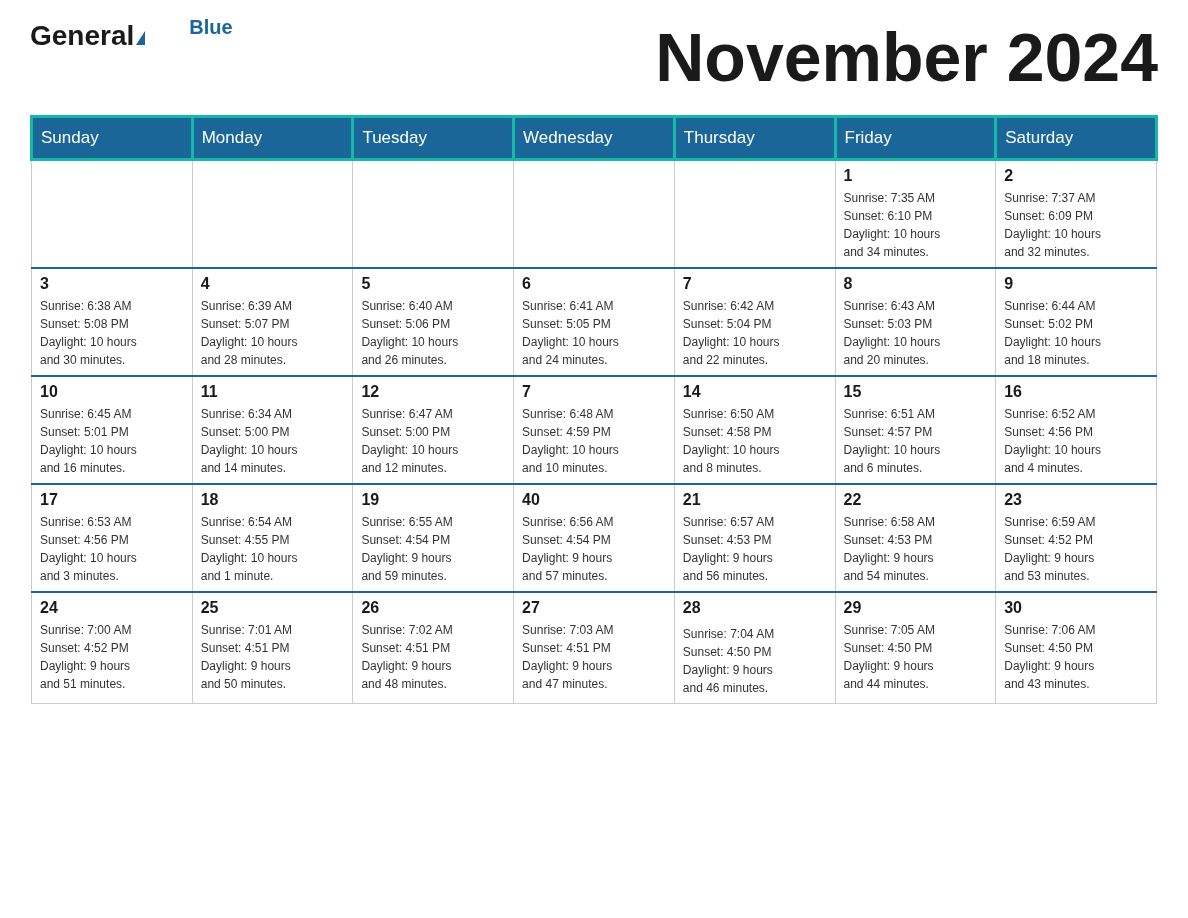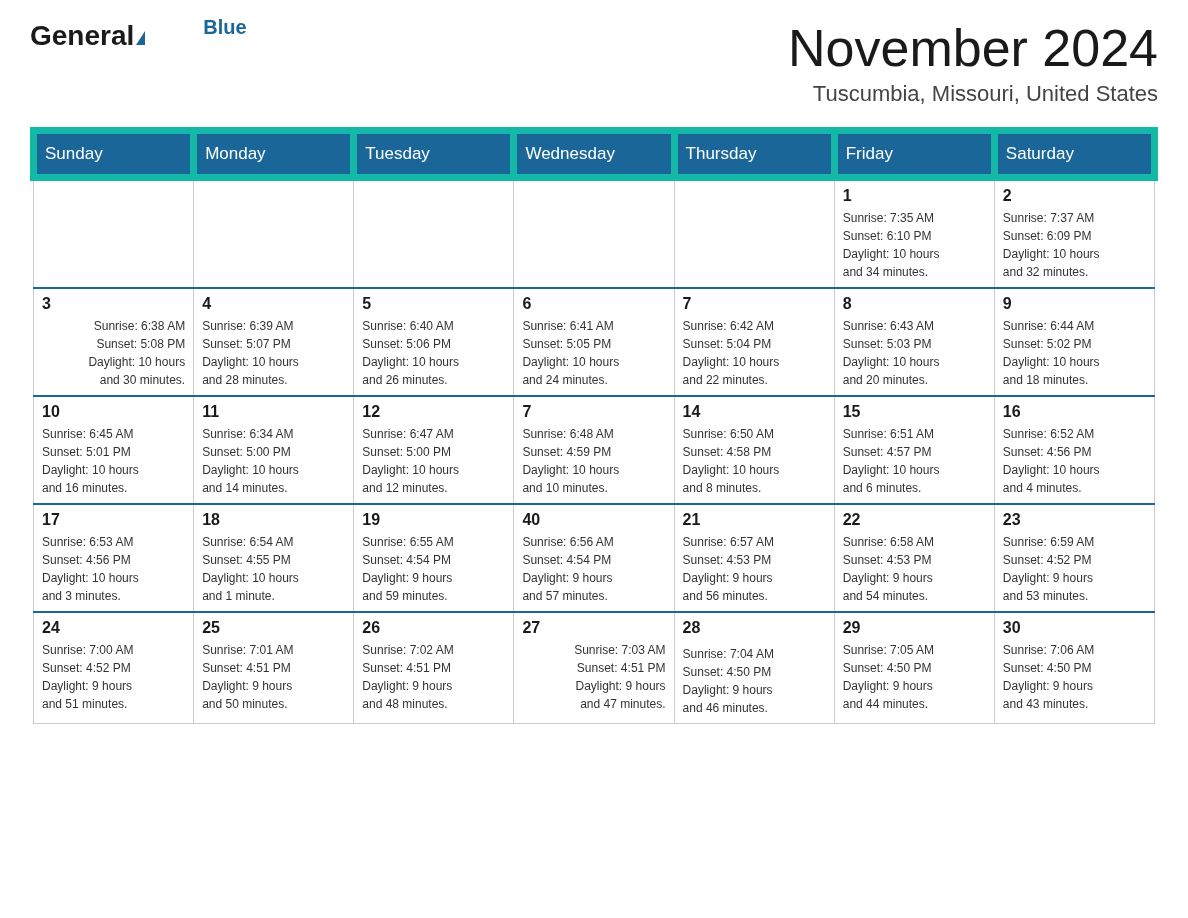--- a/index.html
+++ b/index.html
@@ -27,49 +27,49 @@
       font-size: 28px;
       font-weight: bold;
       color: #1a1a1a;
     }
     .logo-general { color: #1a1a1a; }
     .logo-sub {
       font-size: 20px;
       color: #1a6699;
       font-weight: bold;
       margin-top: -4px;
-      margin-left: 18px;
+      margin-left: 4px;
     }
     .title-block {
       text-align: right;
     }
     .month-title {
-      font-size: 52px;
-      font-weight: normal;
+      font-size: 68px;
+      font-weight: bold;
       color: #1a1a1a;
       line-height: 1.1;
     }
     .location-title {
       font-size: 22px;
       color: #444;
       margin-top: 4px;
     }
     .calendar {
       width: 100%;
       border-collapse: collapse;
       border: 1px solid #999;
     }
     .calendar th {
       background-color: #1a6699;
       color: #fff;
       font-size: 17px;
       font-weight: normal;
       padding: 10px 8px;
       text-align: left;
-      border: 7px solid #14b8a6;
+      border: 3px solid #14b8a6;
     }
     .calendar td {
       vertical-align: top;
       border: 1px solid #ccc;
       padding: 6px 8px;
       width: calc(100% / 7);
       min-height: 100px;
       font-size: 13px;
       color: #333;
     }
@@ -96,21 +96,20 @@
 
 <div class="header">
   <div class="logo">
     <div class="logo-text">
       <span class="logo-general">General</span><span style="display:inline-block;width:0;height:0;border-left:9px solid transparent;border-bottom:14px solid #1a6699;margin-left:2px;vertical-align:middle;"></span>
     </div>
     <div class="logo-sub">Blue</div>
   </div>
   <div class="title-block">
     <div class="month-title">November 2024</div>
-    <div class="location-title">Tuscumbia, Missouri, United States</div>
   </div>
 </div>
 
 <table class="calendar">
   <thead>
     <tr>
       <th>Sunday</th>
       <th>Monday</th>
       <th>Tuesday</th>
       <th>Wednesday</th>
@@ -137,21 +136,21 @@
           <div class="day-number">2</div>
           <div class="day-info" style="white-space: pre-line;">Sunrise: 7:37 AM
 Sunset: 6:09 PM
 Daylight: 10 hours
 and 32 minutes.</div>
         </td>
       </tr>
       <tr class="row-divider">
         <td>
           <div class="day-number">3</div>
-          <div class="day-info" style="white-space: pre-line; text-align: right;">Sunrise: 6:38 AM
+          <div class="day-info" style="white-space: pre-line;">Sunrise: 6:38 AM
 Sunset: 5:08 PM
 Daylight: 10 hours
 and 30 minutes.</div>
         </td>
         <td>
           <div class="day-number">4</div>
           <div class="day-info" style="white-space: pre-line;">Sunrise: 6:39 AM
 Sunset: 5:07 PM
 Daylight: 10 hours
 and 28 minutes.</div>
@@ -311,21 +310,21 @@
         </td>
         <td>
           <div class="day-number">26</div>
           <div class="day-info" style="white-space: pre-line;">Sunrise: 7:02 AM
 Sunset: 4:51 PM
 Daylight: 9 hours
 and 48 minutes.</div>
         </td>
         <td>
           <div class="day-number">27</div>
-          <div class="day-info" style="white-space: pre-line; text-align: right;">Sunrise: 7:03 AM
+          <div class="day-info" style="white-space: pre-line;">Sunrise: 7:03 AM
 Sunset: 4:51 PM
 Daylight: 9 hours
 and 47 minutes.</div>
         </td>
         <td>
           <div class="day-number">28</div>
           <div class="day-info" style="white-space: pre-line; margin-top: 8px;">Sunrise: 7:04 AM
 Sunset: 4:50 PM
 Daylight: 9 hours
 and 46 minutes.</div>

